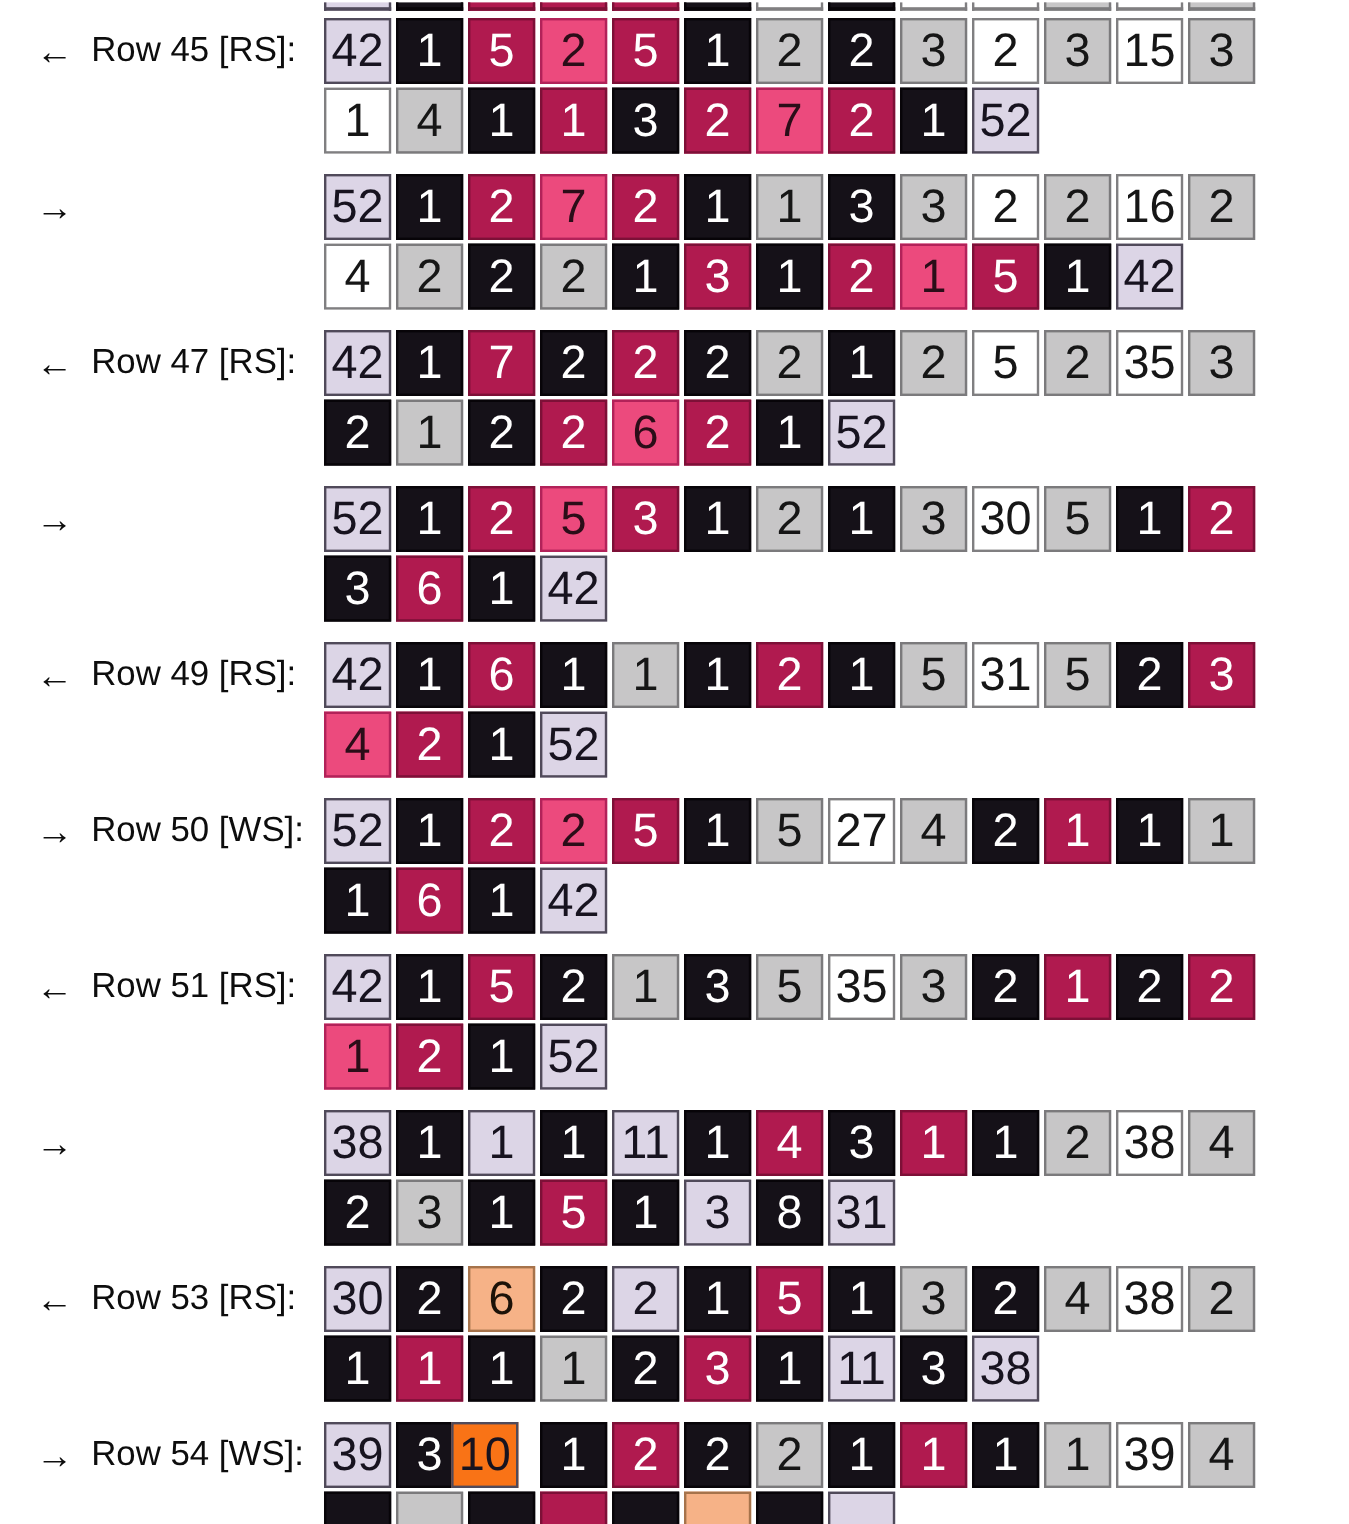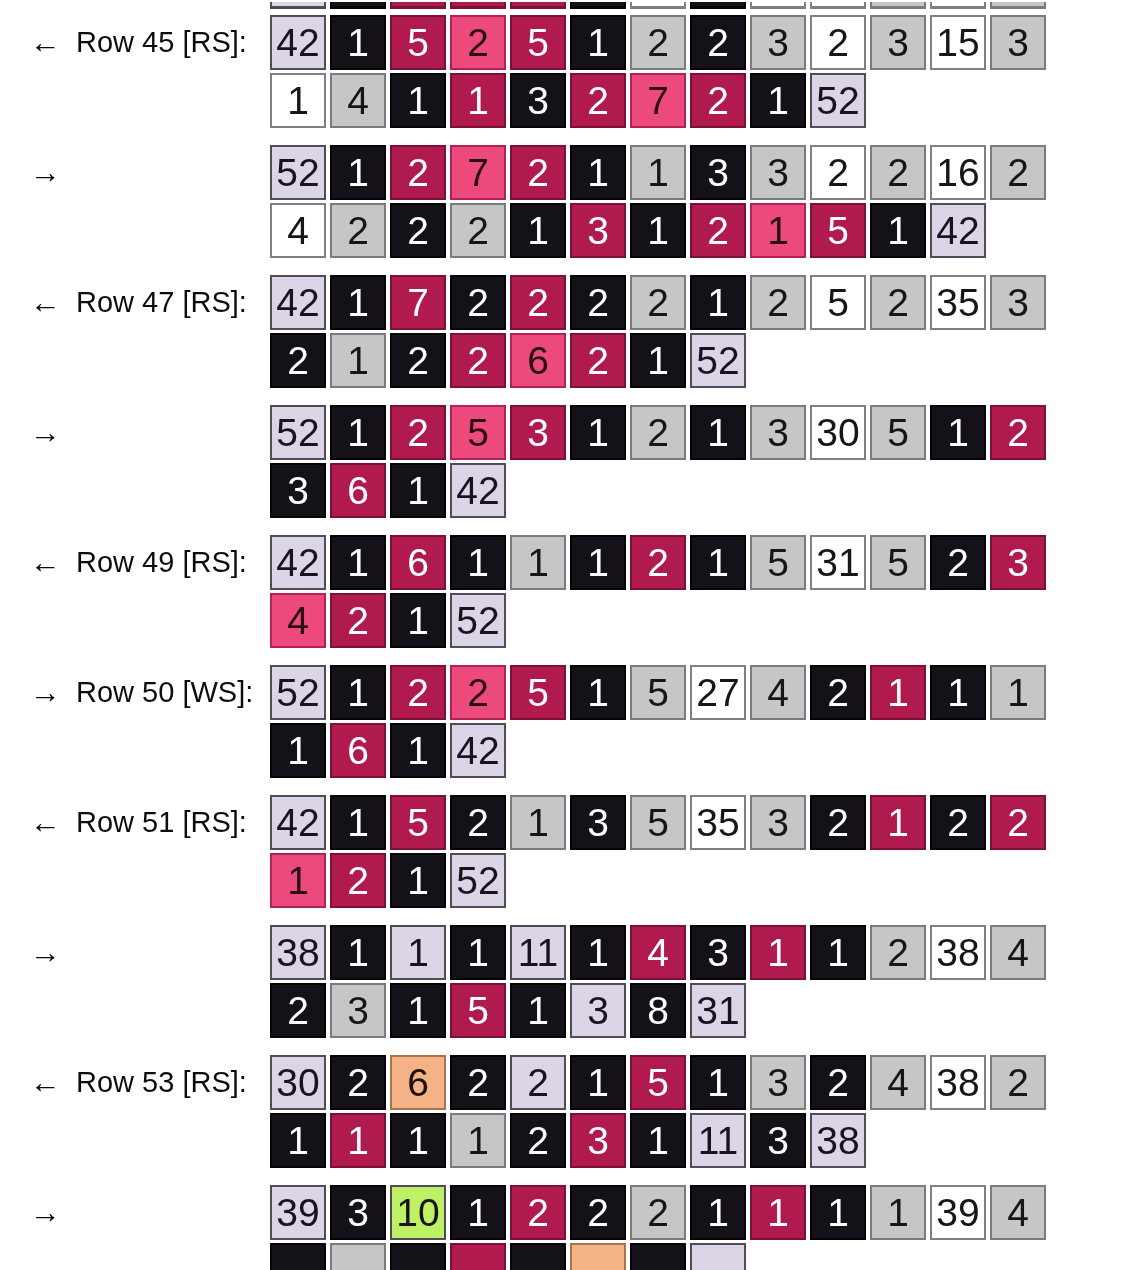--- a/index.html
+++ b/index.html
@@ -282,24 +282,25 @@
     <div class="cell" style="left: 390px; top: 1113px; background: rgb(21, 17, 24); border-color: rgb(7, 4, 8); color: rgb(255, 255, 255);">1</div>
     <div class="cell" style="left: 450px; top: 1113px; background: rgb(199, 198, 199); border-color: rgb(123, 122, 124); color: rgb(22, 22, 22);">1</div>
     <div class="cell" style="left: 510px; top: 1113px; background: rgb(21, 17, 24); border-color: rgb(7, 4, 8); color: rgb(255, 255, 255);">2</div>
     <div class="cell" style="left: 570px; top: 1113px; background: rgb(176, 26, 79); border-color: rgb(125, 16, 55); color: rgb(255, 255, 255);">3</div>
     <div class="cell" style="left: 630px; top: 1113px; background: rgb(21, 17, 24); border-color: rgb(7, 4, 8); color: rgb(255, 255, 255);">1</div>
     <div class="cell" style="left: 690px; top: 1113px; background: rgb(220, 213, 230); border-color: rgb(80, 74, 90); color: rgb(23, 19, 31);">11</div>
     <div class="cell" style="left: 750px; top: 1113px; background: rgb(21, 17, 24); border-color: rgb(7, 4, 8); color: rgb(255, 255, 255);">3</div>
     <div class="cell" style="left: 810px; top: 1113px; background: rgb(220, 213, 230); border-color: rgb(80, 74, 90); color: rgb(23, 19, 31);">38</div>
     <div class="row-label" style="top: 1185px;">
       <span class="row-arrow">→</span>
+      <span>Row 54 [WS]:</span>
     </div>
     <div class="cell" style="left: 270px; top: 1185px; background: rgb(220, 213, 230); border-color: rgb(80, 74, 90); color: rgb(23, 19, 31);">39</div>
     <div class="cell" style="left: 330px; top: 1185px; background: rgb(21, 17, 24); border-color: rgb(7, 4, 8); color: rgb(255, 255, 255);">3</div>
-    <div class="cell" style="left: 390px; top: 1185px; background: #bef264; border-color: rgb(80, 74, 90); color: rgb(23, 19, 31);">10</div>
+    <div class="cell" style="left: 376px; top: 1185px; background: #f97316; border-color: rgb(80, 74, 90); color: rgb(23, 19, 31);">10</div>
     <div class="cell" style="left: 450px; top: 1185px; background: rgb(21, 17, 24); border-color: rgb(7, 4, 8); color: rgb(255, 255, 255);">1</div>
     <div class="cell" style="left: 510px; top: 1185px; background: rgb(176, 26, 79); border-color: rgb(125, 16, 55); color: rgb(255, 255, 255);">2</div>
     <div class="cell" style="left: 570px; top: 1185px; background: rgb(21, 17, 24); border-color: rgb(7, 4, 8); color: rgb(255, 255, 255);">2</div>
     <div class="cell" style="left: 630px; top: 1185px; background: rgb(199, 198, 199); border-color: rgb(123, 122, 124); color: rgb(22, 22, 22);">2</div>
     <div class="cell" style="left: 690px; top: 1185px; background: rgb(21, 17, 24); border-color: rgb(7, 4, 8); color: rgb(255, 255, 255);">1</div>
     <div class="cell" style="left: 750px; top: 1185px; background: rgb(176, 26, 79); border-color: rgb(125, 16, 55); color: rgb(255, 255, 255);">1</div>
     <div class="cell" style="left: 810px; top: 1185px; background: rgb(21, 17, 24); border-color: rgb(7, 4, 8); color: rgb(255, 255, 255);">1</div>
     <div class="cell" style="left: 870px; top: 1185px; background: rgb(199, 198, 199); border-color: rgb(123, 122, 124); color: rgb(22, 22, 22);">1</div>
     <div class="cell" style="left: 930px; top: 1185px; background: rgb(255, 255, 255); border-color: rgb(128, 127, 129); color: rgb(22, 22, 22);">39</div>
     <div class="cell" style="left: 990px; top: 1185px; background: rgb(199, 198, 199); border-color: rgb(123, 122, 124); color: rgb(22, 22, 22);">4</div>

